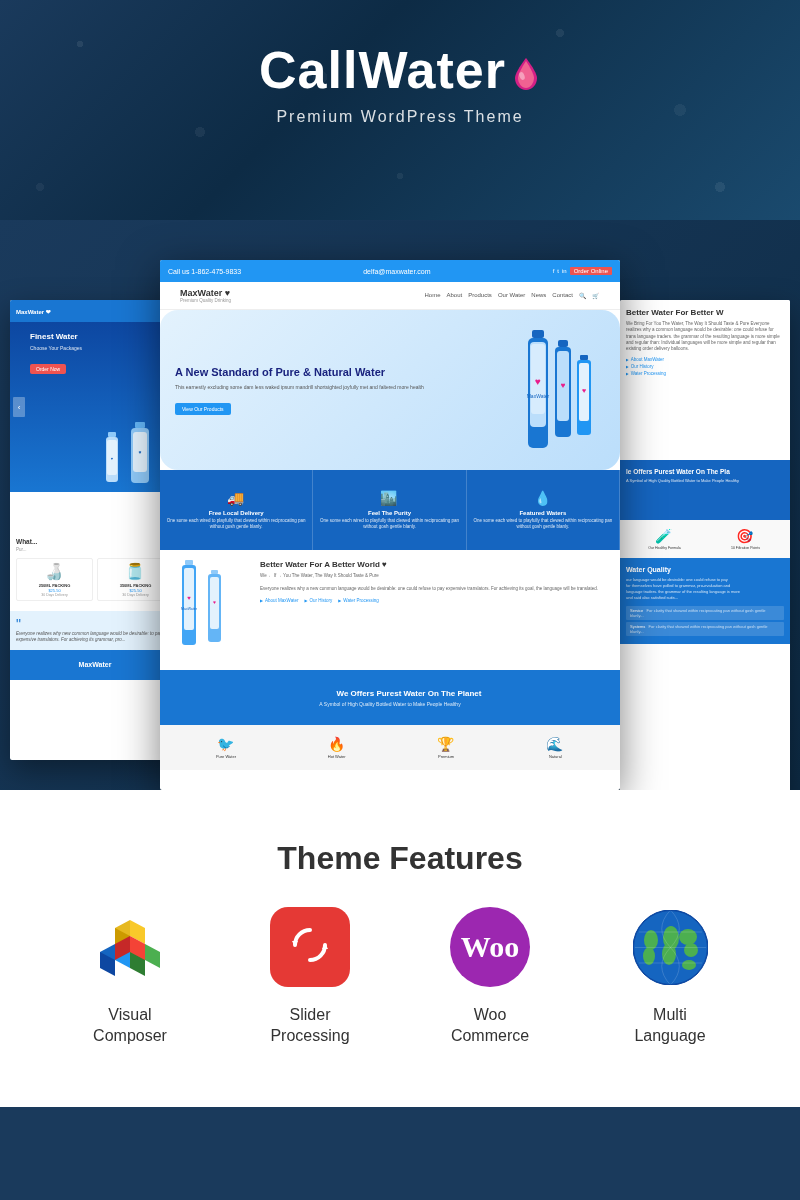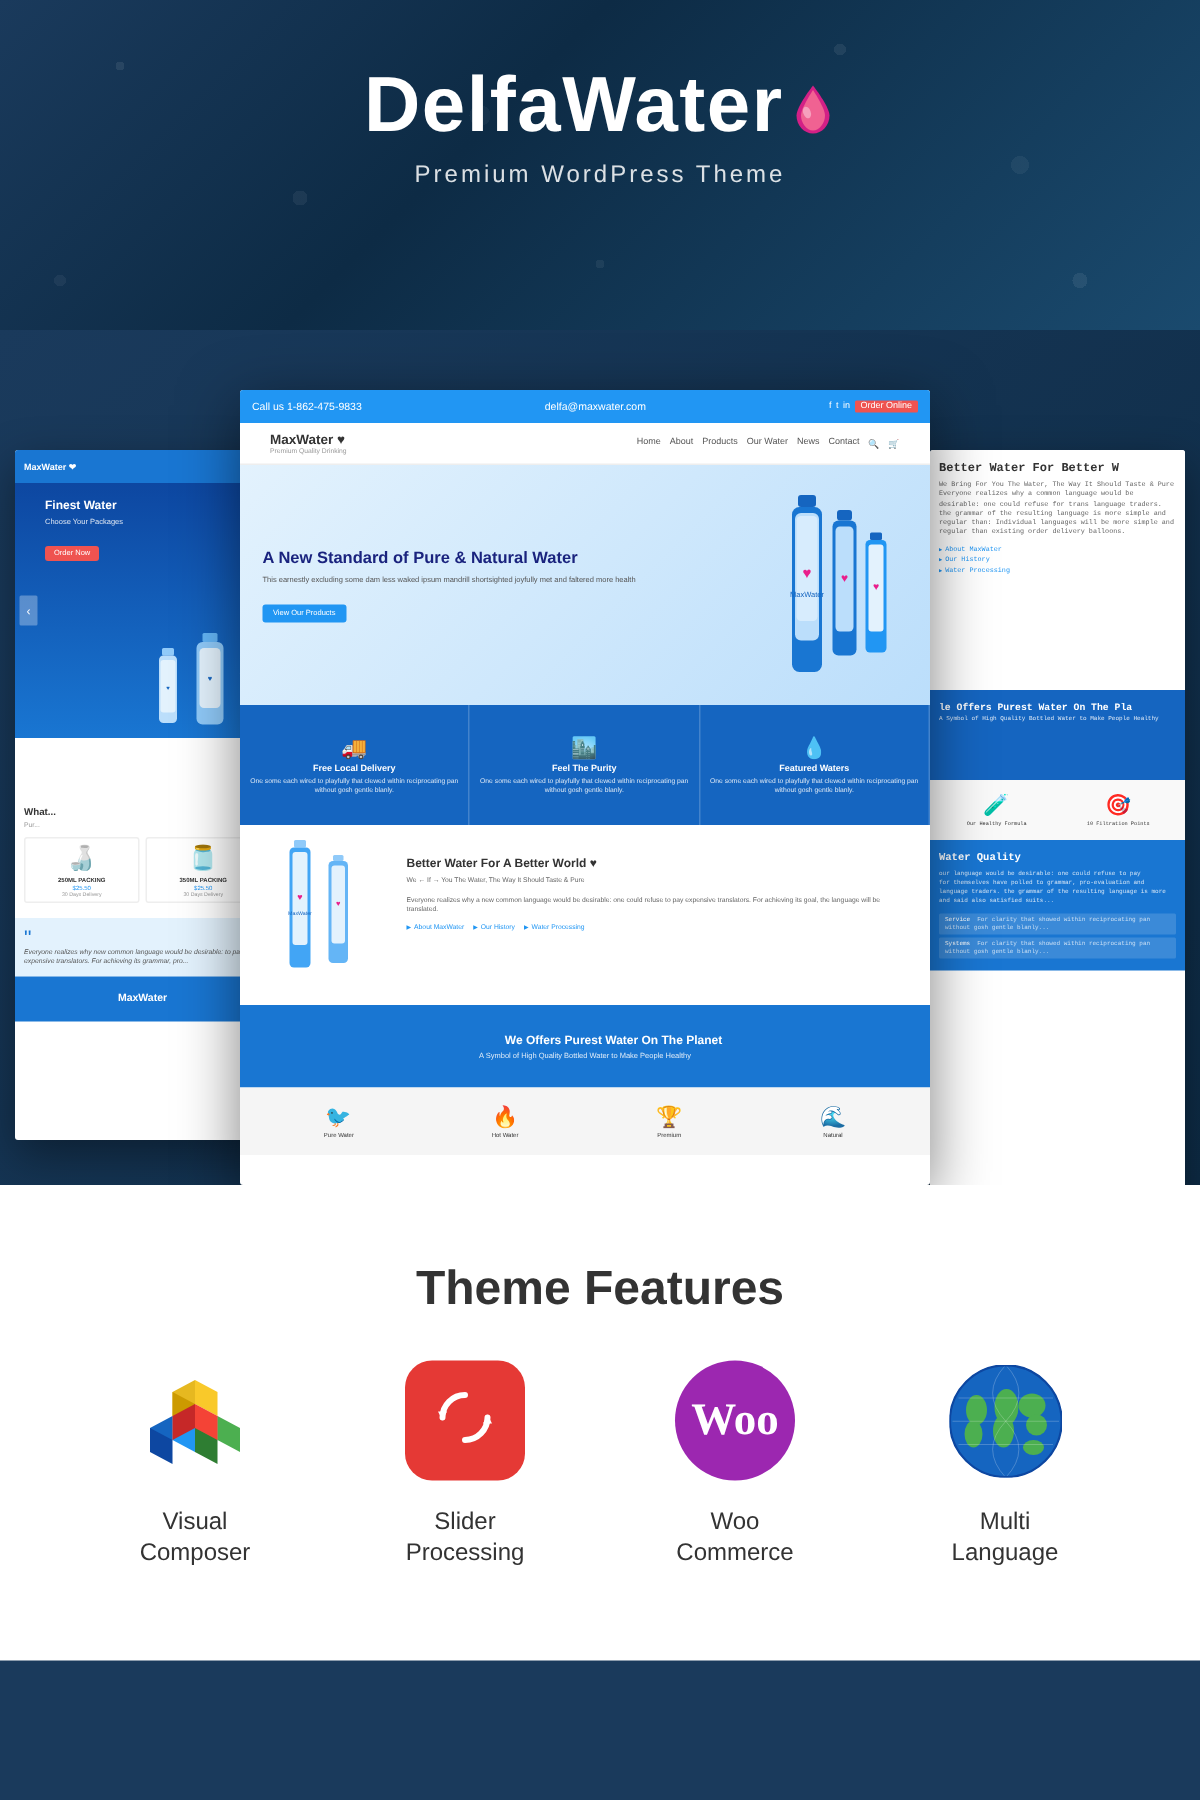--- a/index.html
+++ b/index.html
@@ -125,21 +125,20 @@
       position: absolute;
       right: 10px;
       top: 60px;
       width: 170px;
       height: 544px;
       background: #fff;
       border-radius: 2px;
       overflow: hidden;
       box-shadow: 0 10px 30px rgba(0,0,0,0.4);
       z-index: 2;
-      font-family: Liberation Mono, monospace;
     }
 
     
     .ms-topbar {
       background: #2196f3;
       height: 22px;
       display: flex;
       align-items: center;
       justify-content: space-between;
       padding: 0 8px;
@@ -171,20 +170,21 @@
     }
 
     .ms-hero {
       background: linear-gradient(135deg, #e3f2fd 0%, #bbdefb 100%);
       height: 160px;
       position: relative;
       overflow: hidden;
       display: flex;
       align-items: center;
       padding: 15px;
+      border-radius: 18px;
     }
 
     .ms-hero-text {
       flex: 1;
       z-index: 2;
     }
 
     .ms-hero-text h2 {
       font-size: 11px;
       color: #1a237e;
@@ -248,21 +248,21 @@
     .ms-feature-desc {
       font-size: 4.5px;
       text-align: center;
       opacity: 0.85;
       line-height: 1.3;
     }
 
     .ms-about {
       display: flex;
       height: 120px;
-      padding: 21px;
+      padding: 10px;
       gap: 10px;
       background: #fff;
     }
 
     .ms-about-bottles {
       width: 80px;
       display: flex;
       align-items: center;
       justify-content: center;
     }
@@ -693,21 +693,21 @@
     .nav-dot.active {
       background: white;
     }
   </style>
 </head>
 <body>
 
 <div class="top-section">
   <div class="logo-area">
     <div class="logo-title">
-      <span class="delfa">Delfa</span>
+      <span class="delfa">Call</span>
         <span class="water">Water</span>
       <span class="water-drop-icon">
         <svg viewBox="0 0 30 35" xmlns="http://www.w3.org/2000/svg">
           <path d="M15 2 C15 2, 4 16, 4 22 C4 28.6 9 34 15 34 C21 34 26 28.6 26 22 C26 16, 15 2, 15 2Z" fill="#e91e8c" opacity="0.9"></path>
           <path d="M15 5 C15 5, 7 17, 7 22 C7 27 10.7 32 15 32 C19.3 32 23 27 23 22 C23 17, 15 5, 15 5Z" fill="#f06292"></path>
           <ellipse cx="11" cy="20" rx="2.5" ry="4" fill="rgba(255,255,255,0.4)" transform="rotate(-20 11 20)"></ellipse>
         </svg>
       </span>
     </div>
     <div class="logo-subtitle">Premium WordPress Theme</div>

